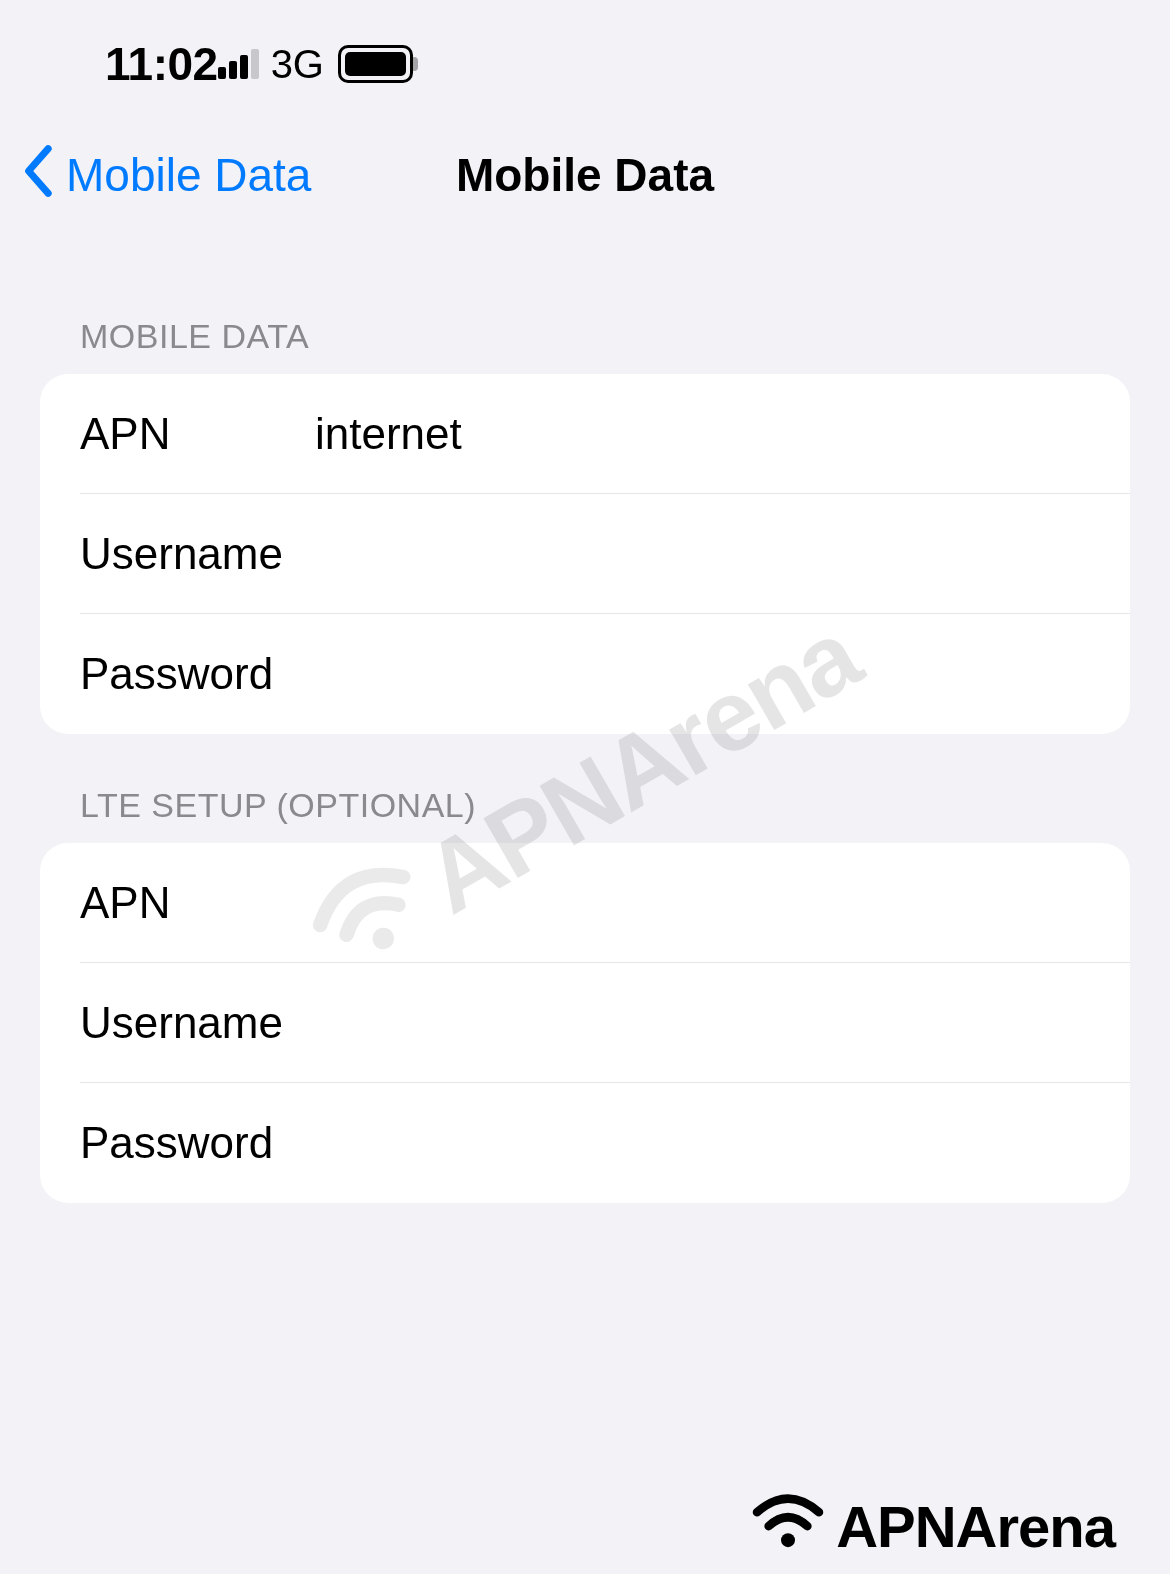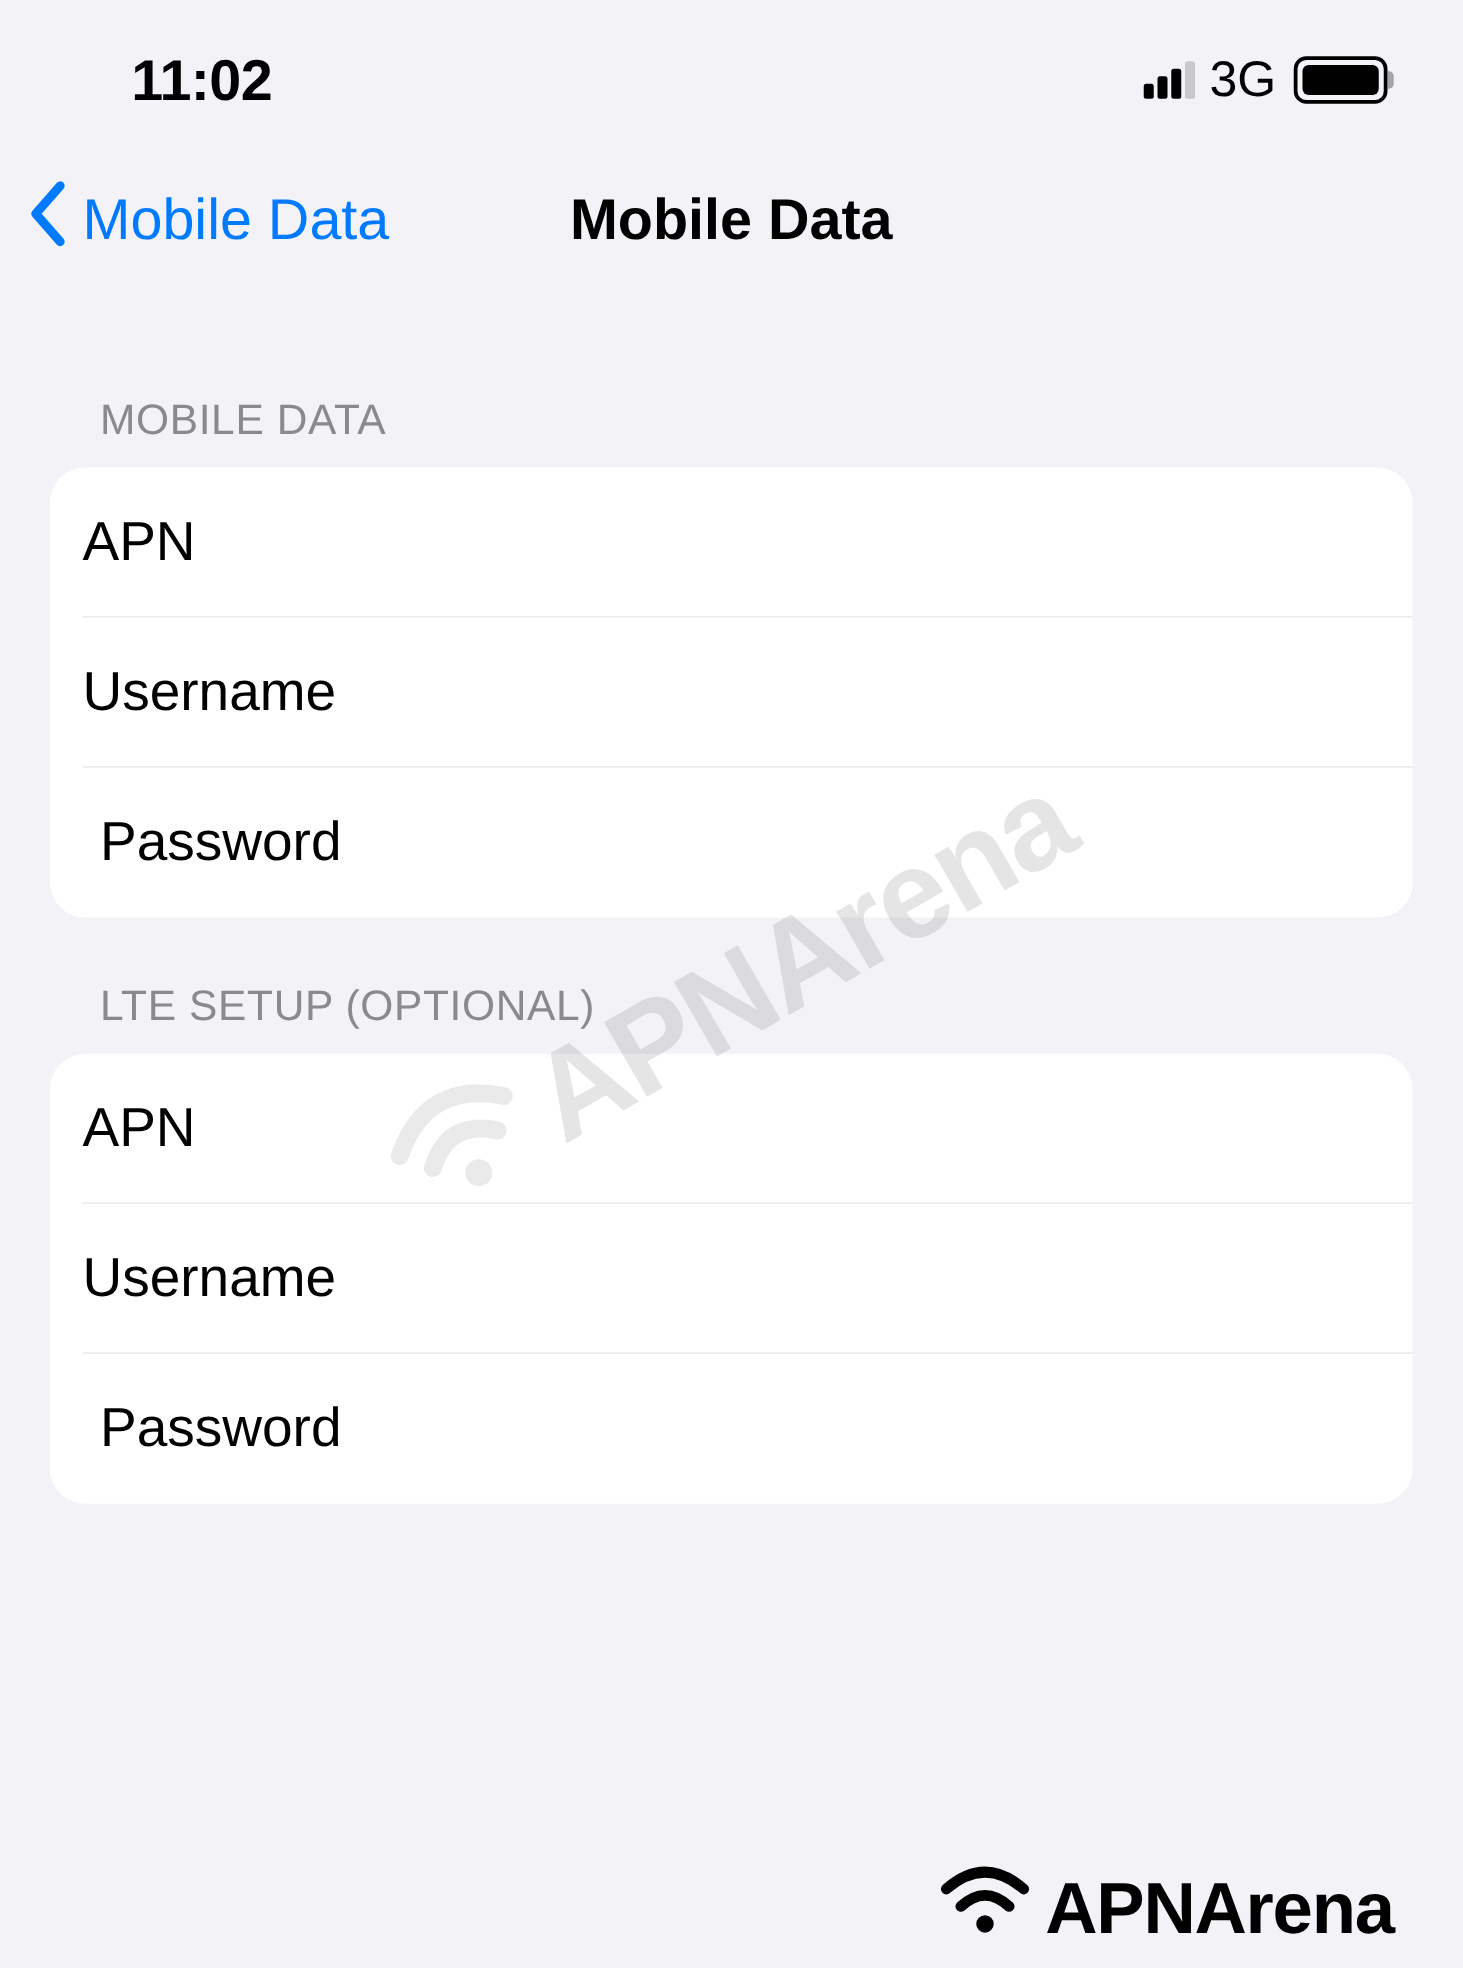--- a/index.html
+++ b/index.html
@@ -11,21 +11,20 @@
     }
     body {
       width: 1170px;
       height: 1574px;
       background: #f2f2f7;
       position: relative;
       overflow: hidden;
     }
     .status-bar {
       display: flex;
-      justify-content: space-between;
       align-items: center;
       padding: 38px 60px 0 105px;
       height: 90px;
     }
     .status-time {
       font-size: 46px;
       font-weight: 600;
       color: #000;
       letter-spacing: -0.5px;
     }
@@ -133,21 +132,21 @@
       border-radius: 28px;
     }
     .row {
       display: flex;
       align-items: center;
       padding: 34px 40px;
       min-height: 120px;
     }
     .row:not(:last-child) {
       border-bottom: 1px solid #e5e5ea;
-      margin-left: 26px;
+      margin-left: 40px;
       padding-left: 0;
     }
     .row:not(:last-child) .row-label {
       margin-left: 0;
     }
     .row-label {
       font-size: 44px;
       color: #000;
       width: 235px;
       flex-shrink: 0;
@@ -225,20 +224,21 @@
     </span>
     <span class="back-label">Mobile Data</span>
   </div>
   <div class="nav-title">Mobile Data</div>
 </div>
 
 <div class="section-header">MOBILE DATA</div>
 <div class="card">
   <div class="row">
     <div class="row-label">APN</div>
+    <input class="row-input" type="text" value="internet" style="">
   </div>
   <div class="row">
     <div class="row-label">Username</div>
     <input class="row-input" type="text" value="" style="">
   </div>
   <div class="row">
     <div class="row-label">Password</div>
     <input class="row-input" type="text" value="" style="">
   </div>
 </div>

